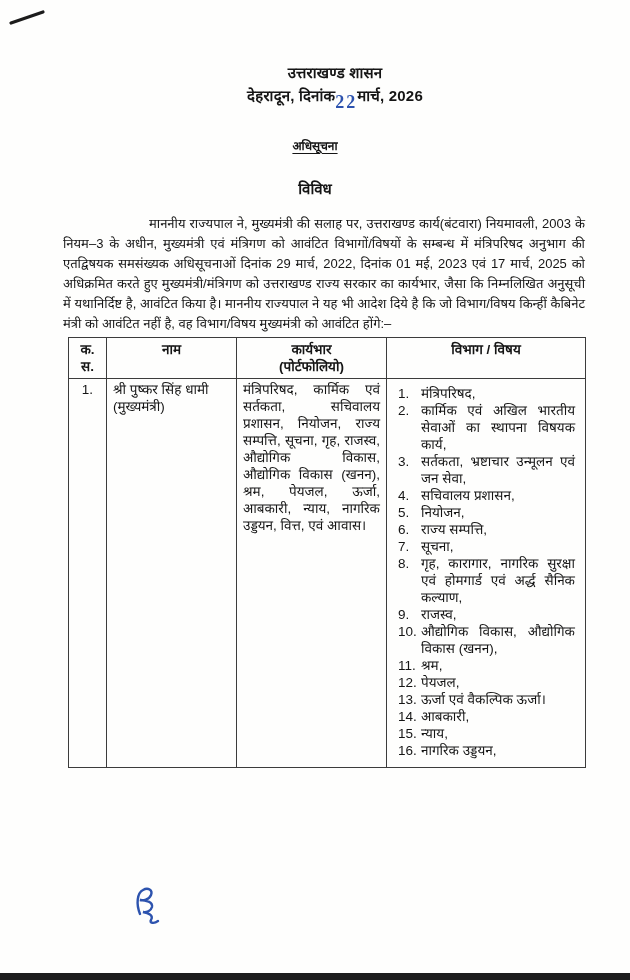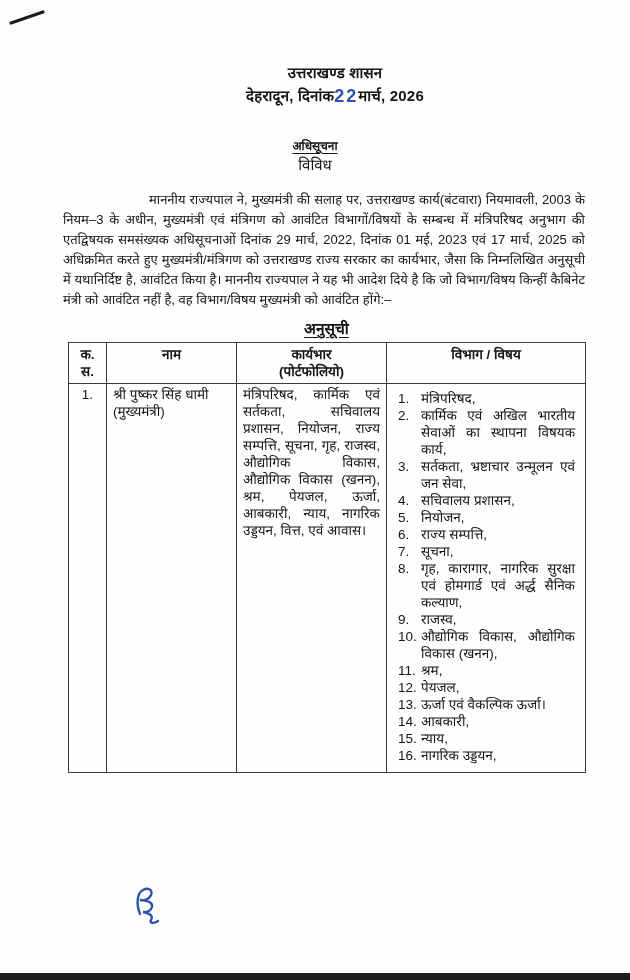--- a/index.html
+++ b/index.html
@@ -25,36 +25,37 @@
     font-size:15px;
     line-height:22px;
     letter-spacing:.2px;
   }
   .doc-header .hline{white-space:pre;margin-left:40px;}
   .hand-day{
     color:#2d53ae;
     font-weight:700;
     font-size:18px;
     letter-spacing:2px;
-    font-family:Liberation Sans, sans-serif;
-    position:relative;top:1px;
+    font-family:Liberation Serif, serif;
+    position:relative;top:7px;
   }
 
   .heading-notification{
     margin-top:30px;
     text-align:center;
     font-size:12px;
     font-weight:700;
     text-decoration:underline;
     text-underline-offset:3px;
   }
   .heading-misc{
+    margin-top:24px;
     text-align:center;
     font-size:15px;
-    font-weight:400;
+    font-weight:700;
   }
 
   .body-para{
     margin:16px 45px 0 63px;
     text-align:justify;
     font-size:13px;
     line-height:20px;
     text-indent:86px;
   }
 
@@ -132,21 +133,20 @@
     <div class="hline">उत्तराखण्ड शासन</div>
     <div class="hline"><span>देहरादून, दिनांक</span><span class="hand-day">22</span><span>मार्च, 2026</span></div>
   </div>
 
   <div class="heading-notification">अधिसूचना</div>
 
   <div class="heading-misc">विविध</div>
 
   <div class="body-para">माननीय राज्यपाल ने, मुख्यमंत्री की सलाह पर, उत्तराखण्ड कार्य(बंटवारा) नियमावली, 2003 के नियम–3 के अधीन, मुख्यमंत्री एवं मंत्रिगण को आवंटित विभागों/विषयों के सम्बन्ध में मंत्रिपरिषद अनुभाग की एतद्विषयक समसंख्यक अधिसूचनाओं दिनांक 29 मार्च, 2022, दिनांक 01 मई, 2023 एवं 17 मार्च, 2025 को अधिक्रमित करते हुए मुख्यमंत्री/मंत्रिगण को उत्तराखण्ड राज्य सरकार का कार्यभार, जैसा कि निम्नलिखित अनुसूची में यथानिर्दिष्ट है, आवंटित किया है। माननीय राज्यपाल ने यह भी आदेश दिये है कि जो विभाग/विषय किन्हीं कैबिनेट मंत्री को आवंटित नहीं है, वह विभाग/विषय मुख्यमंत्री को आवंटित होंगे:–</div>
 
-  <div class="heading-schedule">अनुसूची</div>
 
   <table class="schedule">
     <colgroup>
       <col style="width:38px">
       <col style="width:130px">
       <col style="width:150px">
       <col style="width:199px">
     </colgroup>
     <thead>
       <tr>

